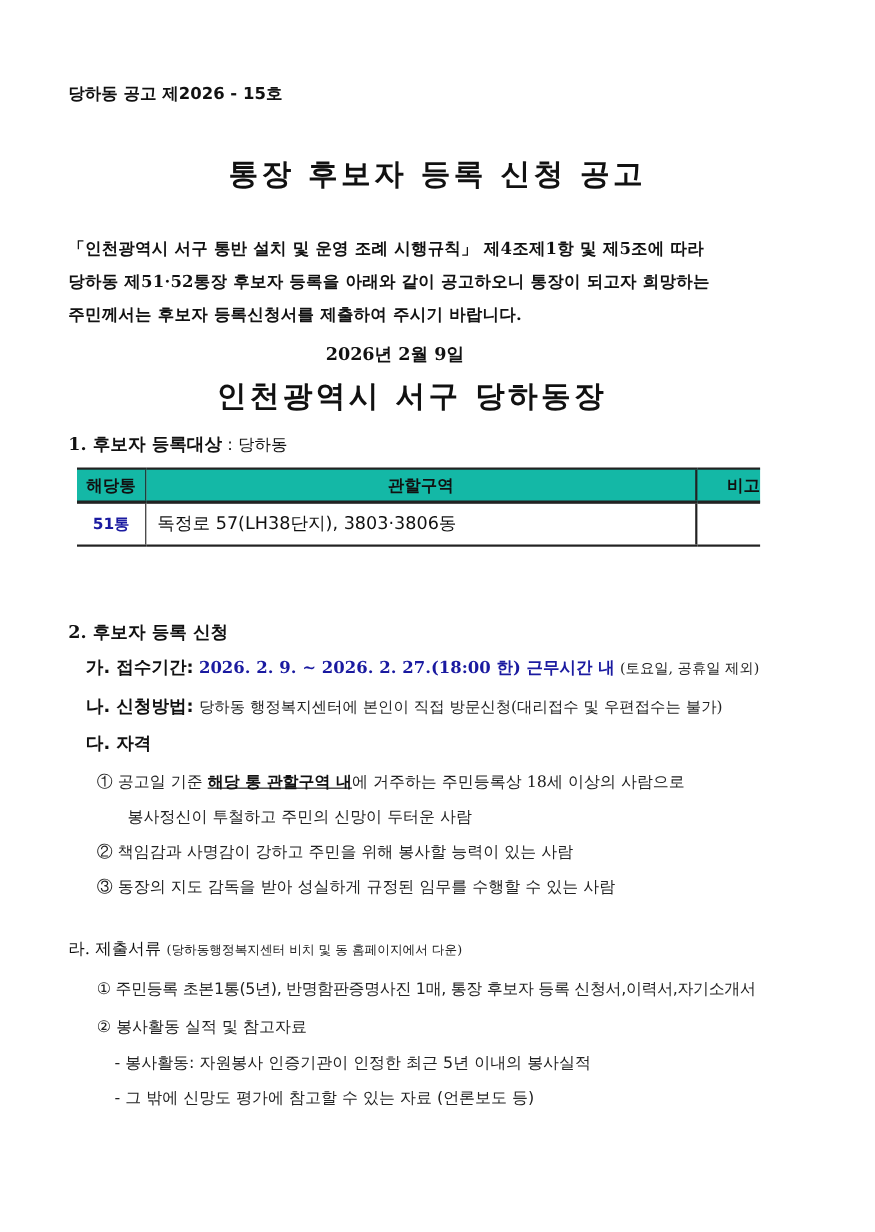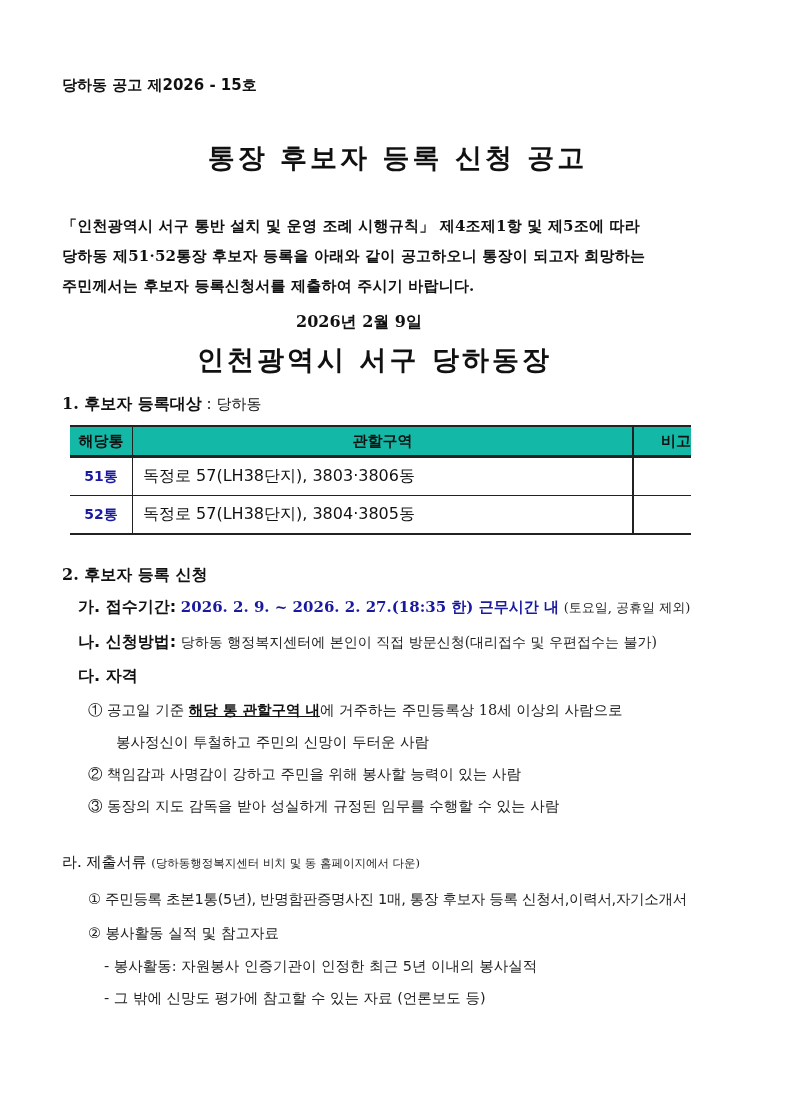--- a/index.html
+++ b/index.html
@@ -71,33 +71,28 @@
       <th class="c2">관할구역</th>
       <th class="c3">비고</th>
     </tr>
   </thead>
   <tbody>
     <tr>
       <td class="c1">51통</td>
       <td class="c2">독정로 57(LH38단지), 3803·3806동</td>
       <td class="c3"></td>
     </tr>
-    <tr>
-      <td class="c1">52통</td>
-      <td class="c2">독정로 57(LH38단지), 3804·3805동</td>
-      <td class="c3"></td>
-    </tr>
   </tbody>
 </table>
 
 <div class="abs sec2">2. 후보자 등록 신청</div>
 
 <div class="abs line l-ga">
   <span class="lbl">가. 접수기간:</span>
-  <span class="blue">2026. 2. 9. ~ 2026. 2. 27.(18:35 한) 근무시간 내</span>
+  <span class="blue">2026. 2. 9. ~ 2026. 2. 27.(18:00 한) 근무시간 내</span>
   <span class="small">(토요일, 공휴일 제외)</span>
 </div>
 
 <div class="abs line l-na">
   <span class="lbl">나. 신청방법:</span>
   <span class="small" style="font-size:14px;">당하동 행정복지센터에 본인이 직접 방문신청(대리접수 및 우편접수는 불가)</span>
 </div>
 
 <div class="abs line l-da">
   <span class="lbl">다. 자격</span>

